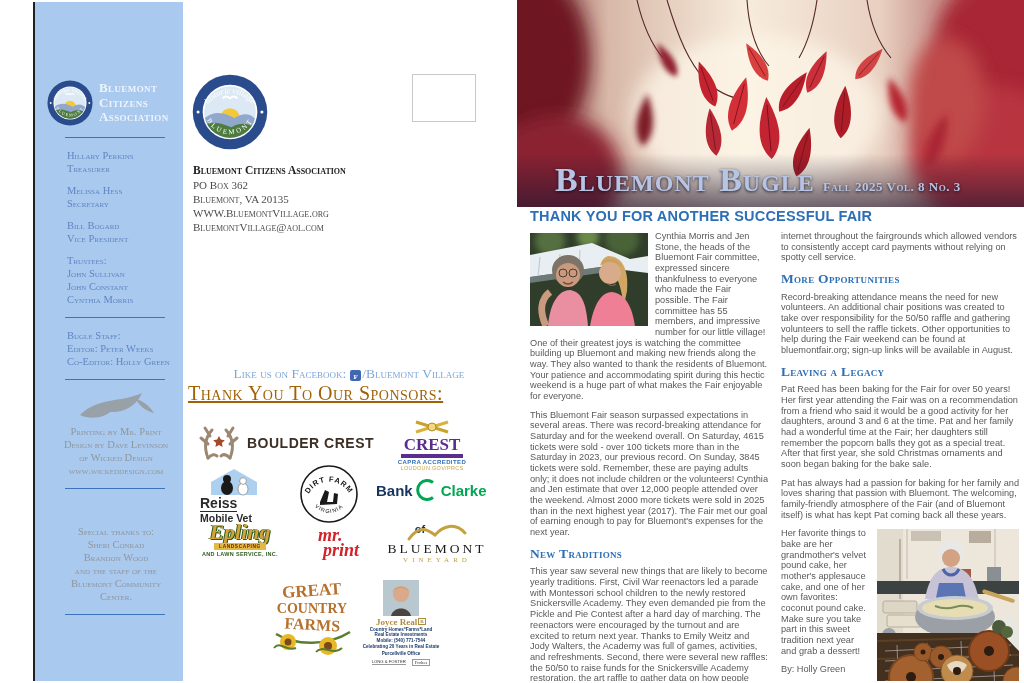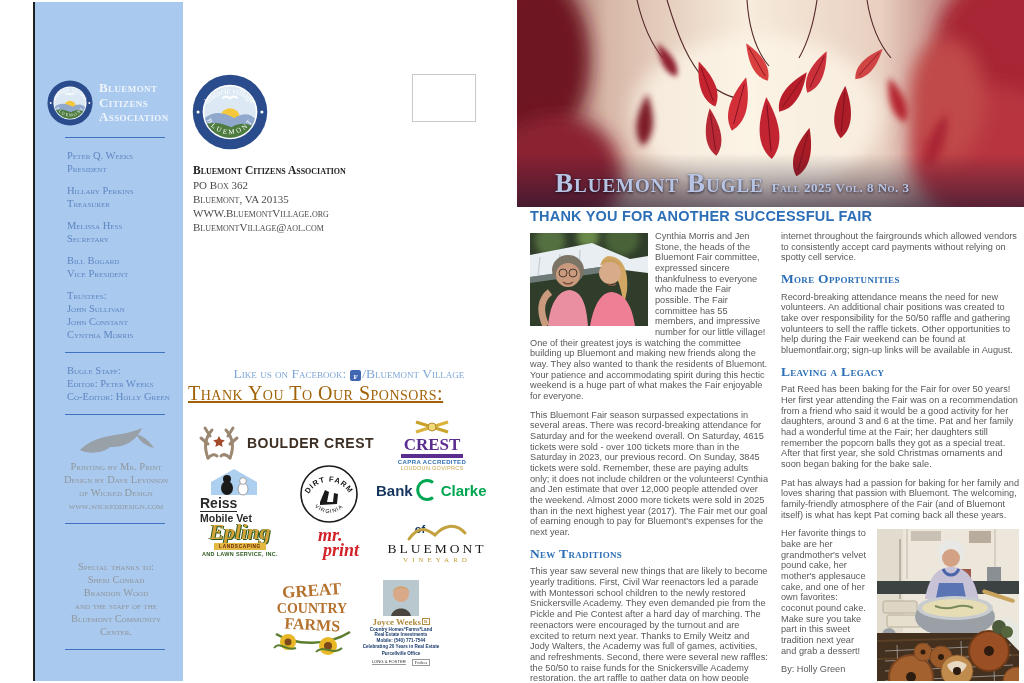--- a/index.html
+++ b/index.html
@@ -77,21 +77,21 @@
   .jg-r{display:inline-block;border:.5px solid #b08b3e;font-size:5px;padding:0 1px;vertical-align:2px;margin-left:1px;color:#b08b3e;}
   .jg-tag{color:#1a3a6b;font-weight:bold;font-size:4.6px;}
   .jg-line{color:#1a3a6b;font-weight:bold;font-size:4.6px;line-height:1.35;}
   .jg-brands{display:flex;gap:6px;margin-top:2px;align-items:center;}
   .jg-b1{font-size:4.2px;color:#333;border-bottom:.5px solid #999;}
   .jg-b2{font-size:4.6px;color:#333;border:.5px solid #999;padding:0 2px;font-family:"Liberation Serif",serif;}
   
   .photo-hd{position:absolute;left:517px;top:0;width:507px;height:207px;overflow:hidden;}
   .mast{position:absolute;left:38px;bottom:8px;color:#b7c4e4;text-shadow:0 1px 3px rgba(10,10,30,.85);
         font-family:"Liberation Serif",serif;font-variant:small-caps;white-space:nowrap;}
-  .mast-t{font-size:27px;font-weight:bold;letter-spacing:1px;}
+  .mast-t{font-size:34px;font-weight:bold;letter-spacing:1px;}
   .mast-i{font-size:13px;font-weight:bold;letter-spacing:.5px;margin-left:8px;}
   .headline{position:absolute;left:530px;top:208px;width:492px;margin:0;
             color:#2d6fb7;font-size:14.5px;font-weight:bold;letter-spacing:.2px;}
   .cols{position:absolute;left:530px;top:231px;width:490px;height:450px;display:flex;gap:13px;overflow:hidden;}
   .col{width:238px;font-size:9.2px;line-height:1.16;color:#58595b;}
   .col p{margin:0 0 8px 0;}
   .col h3{margin:3px 0 5px 0;color:#2d6fb7;font-family:"Liberation Serif",serif;
           font-variant:small-caps;font-weight:bold;font-size:13.5px;letter-spacing:.3px;}
   .fair-photo{float:left;width:118px;height:93px;margin:2px 7px 2px 0;}
   .bake-photo{float:right;width:142px;height:176px;margin:1px 0 4px 6px;}
@@ -134,24 +134,20 @@
   <aside class="sidebar">
     <div class="sb-logo-row">
       <svg class="sb-logo" viewBox="0 0 100 100">
           <use href="#bca-logo"></use>
         </svg>
       <div class="sb-title">Bluemont Citizens Association</div>
     </div>
     <div class="rule"></div>
     <div class="sb-body">
       <div class="grp">
-        <div>Peter Q. Weeks</div>
-        <div>President</div>
-      </div>
-      <div class="grp">
         <div>Hillary Perkins</div>
         <div>Treasurer</div>
       </div>
       <div class="grp">
         <div>Melissa Hess</div>
         <div>Secretary</div>
       </div>
       <div class="grp">
         <div>Bill Bogard</div>
         <div>Vice President</div>
@@ -314,21 +310,21 @@
       </svg>
     </div>
 
     <div class="sp sp-jg">
       <svg width="36" height="36" viewBox="0 0 36 36">
         <rect width="36" height="36" fill="#b9c7ce"></rect>
         <circle cx="18" cy="14" r="8" fill="#d9a98a"></circle>
         <path d="M9,14 C9,6 27,6 27,14 C27,10 24,7 18,7 C12,7 9,10 9,14 Z" fill="#c9a05a"></path>
         <path d="M8,36 C10,26 26,26 28,36 Z" fill="#4a4540"></path>
       </svg>
-      <div class="jg-name"><span>Joyce Weeks</span><span class="jg-r">R</span></div>
+      <div class="jg-name"><span>Joyce Real</span><span class="jg-r">R</span></div>
       <div class="jg-tag">Country Homes*Farms*Land</div>
       <div class="jg-line">Real Estate Investments</div>
       <div class="jg-line">Mobile: (540) 771-7544</div>
       <div class="jg-line">Celebrating 20 Years in Real Estate</div>
       <div class="jg-line">Purcellville Office</div>
       <div class="jg-brands">
         <span class="jg-b1">LONG &amp; FOSTER</span>
         <span class="jg-b2">Forbes</span>
       </div>
     </div>

